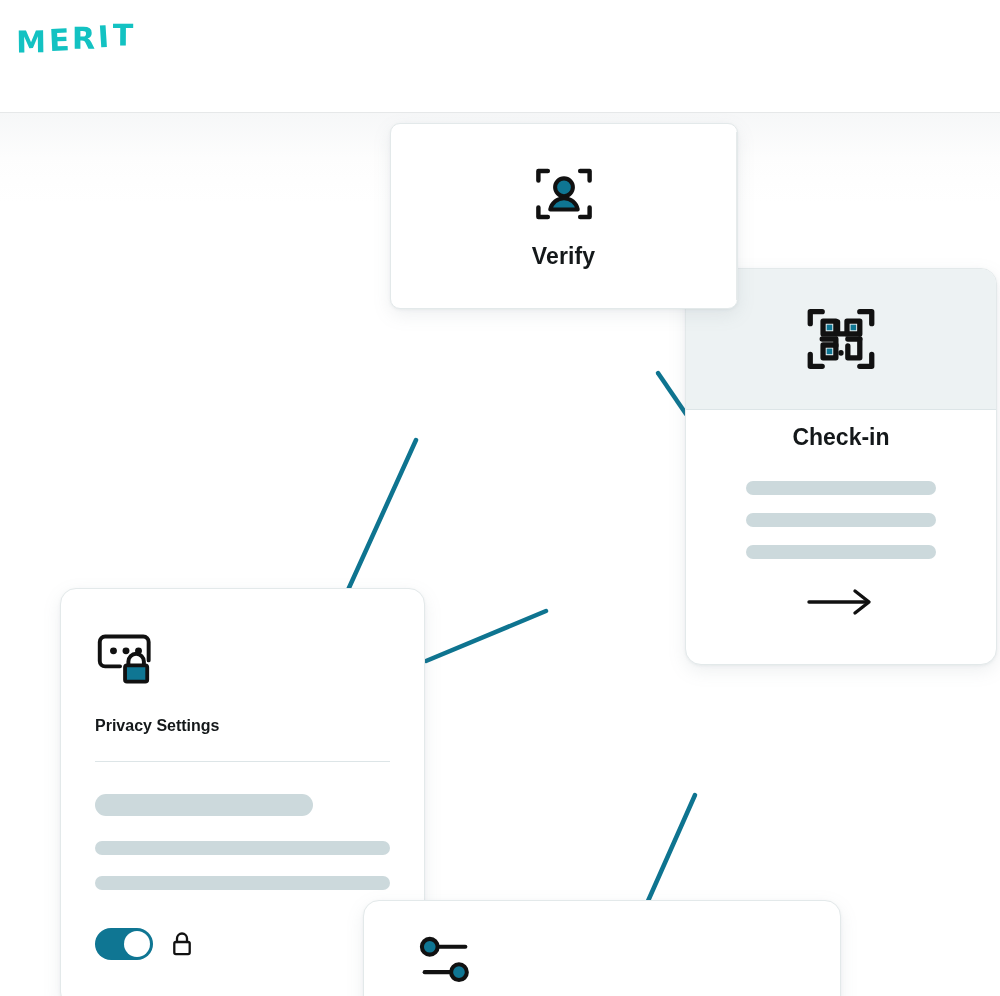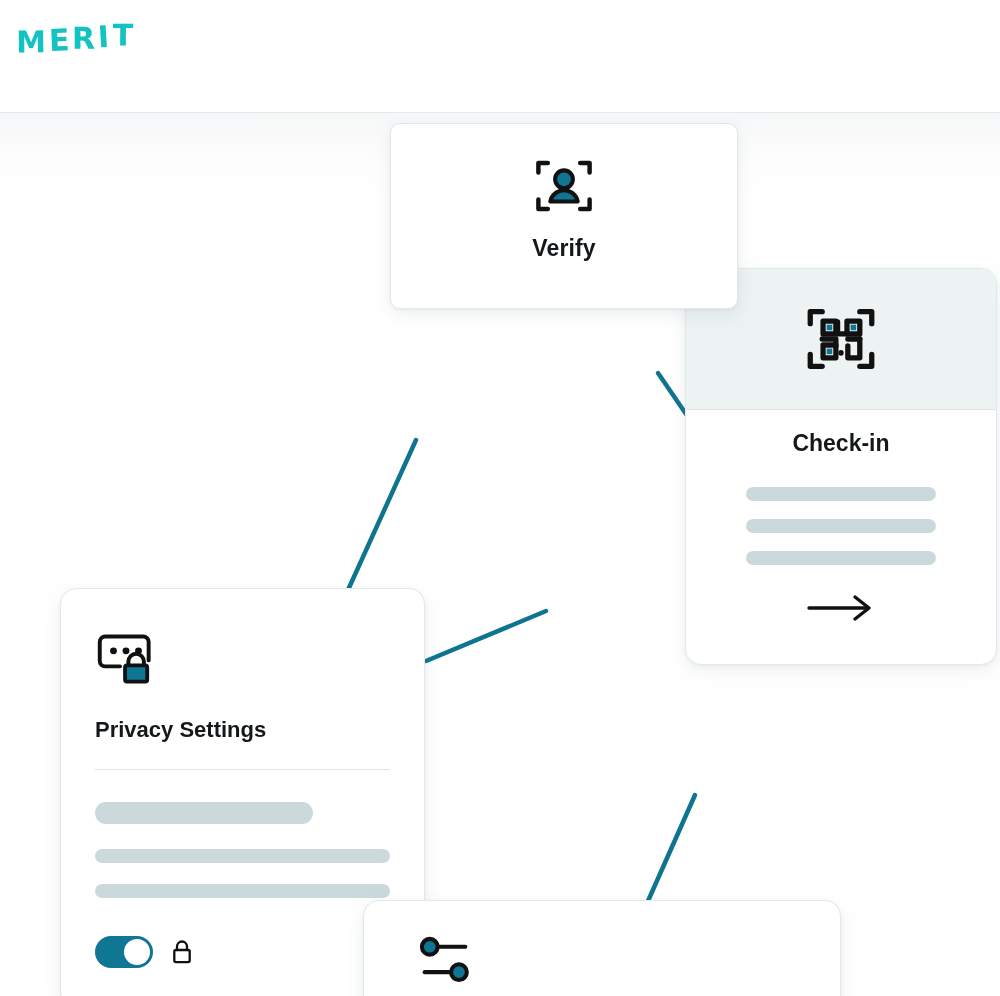--- a/index.html
+++ b/index.html
@@ -56,21 +56,20 @@
 
   .conn-line { position: absolute; z-index: 5; }
 
   .card {
     position: absolute;
     background: #ffffff;
     border: 1px solid #e3e9ea;
     border-radius: 16px;
     box-shadow: 0 6px 18px rgba(120,140,150,0.13), 0 1px 3px rgba(120,140,150,0.10);
     box-sizing: border-box;
-    flex-direction: column;
   }
 
   
   #action-card {
     left: 390px; top: 10px;
     width: 348px; height: 186px;
     display: flex;
     z-index: 30;
     border-radius: 10px;
   }
@@ -105,40 +104,40 @@
   }
   #checkin-header {
     height: 140px;
     background: #edf2f3;
     border-bottom: 1px solid #dde5e7;
     display: flex;
     align-items: center;
     justify-content: center;
   }
   #checkin-body {
-    padding: 20px 60px 0 60px;
+    padding: 14px 60px 0 60px;
     text-align: center;
   }
   #checkin-title {
     font-size: 23px;
     font-weight: 700;
     color: #14181a;
     margin-bottom: 30px;
   }
   #checkin-arrow { margin-top: 28px; }
 
   
   #privacy-card {
     left: 60px; top: 475px;
     width: 365px; height: 420px;
     z-index: 22;
     padding: 40px 34px 0 34px;
   }
   #privacy-title {
-    font-size: 22px;
+    font-size: 16px;
     font-weight: 700;
     color: #14181a;
     margin: 26px 0 16px 0;
   }
   #privacy-divider {
     height: 1px;
     background: #dde5e7;
     margin: 26px 0 0 0;
   }
   #privacy-toggle-row {

